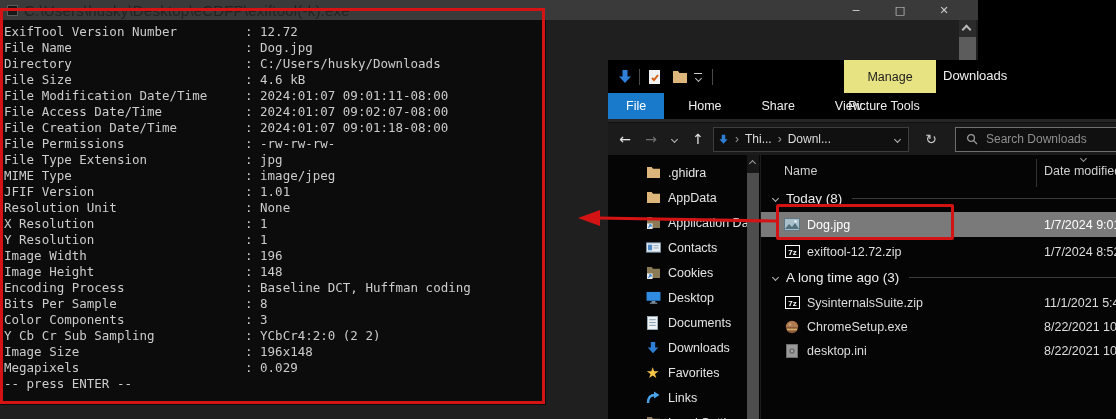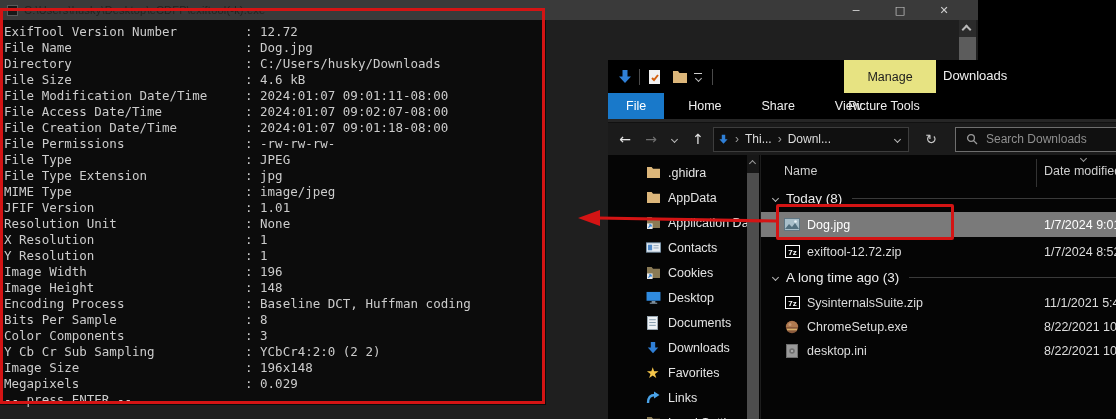--- a/index.html
+++ b/index.html
@@ -2,21 +2,21 @@
 <html><head>
 <meta charset="utf-8">
 <style>
   * { margin:0; padding:0; box-sizing:border-box; }
   html,body { width:1116px; height:419px; overflow:hidden; background:#000; font-family:"Liberation Sans","DejaVu Sans",sans-serif; }
 
   
   #console-window { position:absolute; left:0; top:0; width:978px; height:419px; background:#1f1f1f; }
   #console-titlebar { position:absolute; left:0; top:0; width:978px; height:20px; background:#3a3a3a; display:flex; align-items:center; }
   #console-icon { width:11px; height:11px; margin:0 6px 0 7px; background:#181818; border:1px solid #5a5a5a; }
-  #console-title { font-size:11px; color:#23231f; letter-spacing:.2px; white-space:nowrap; overflow:hidden; width:690px; }
+  #console-title { font-size:15px; color:#23231f; letter-spacing:.2px; white-space:nowrap; overflow:hidden; width:690px; }
   .win-controls { position:absolute; right:12px; top:0; height:20px; display:flex; }
   .win-btn { width:44px; height:20px; color:#cfcfcf; font-size:11px; display:flex; align-items:center; justify-content:center; font-family:"DejaVu Sans",sans-serif; }
   #console-content { position:absolute; left:0; top:20px; width:546px; height:385px; background:#0c0c0c; padding:4px 0 16px 4px; }
   .tline { font-family:"DejaVu Sans Mono","Liberation Mono",monospace; font-size:12.5px; line-height:16px; color:#cccccc; white-space:pre; }
   .t-label { display:inline-block; width:241px; white-space:pre; }
   .t-value { white-space:pre; }
   #console-scrollbar { position:absolute; right:2px; top:20px; width:17px; height:399px; background:#2b2b2b; }
   #console-scroll-thumb { position:absolute; left:0; top:17px; width:17px; height:60px; background:#5c5c5c; }
   .chev { display:inline-block; width:7px; height:7px; border-right:2px solid #b9b9b9; border-bottom:2px solid #b9b9b9; }
   .chev.up { transform:rotate(-135deg); }
@@ -85,21 +85,20 @@
   </div>
   <div id="console-content">
     <div class="tline"><span class="t-label">ExifTool Version Number</span><span class="t-value">: 12.72</span></div>
     <div class="tline"><span class="t-label">File Name</span><span class="t-value">: Dog.jpg</span></div>
     <div class="tline"><span class="t-label">Directory</span><span class="t-value">: C:/Users/husky/Downloads</span></div>
     <div class="tline"><span class="t-label">File Size</span><span class="t-value">: 4.6 kB</span></div>
     <div class="tline"><span class="t-label">File Modification Date/Time</span><span class="t-value">: 2024:01:07 09:01:11-08:00</span></div>
     <div class="tline"><span class="t-label">File Access Date/Time</span><span class="t-value">: 2024:01:07 09:02:07-08:00</span></div>
     <div class="tline"><span class="t-label">File Creation Date/Time</span><span class="t-value">: 2024:01:07 09:01:18-08:00</span></div>
     <div class="tline"><span class="t-label">File Permissions</span><span class="t-value">: -rw-rw-rw-</span></div>
-    <div class="tline"><span class="t-label">File Type</span><span class="t-value">: JPEG</span></div>
     <div class="tline"><span class="t-label">File Type Extension</span><span class="t-value">: jpg</span></div>
     <div class="tline"><span class="t-label">MIME Type</span><span class="t-value">: image/jpeg</span></div>
     <div class="tline"><span class="t-label">JFIF Version</span><span class="t-value">: 1.01</span></div>
     <div class="tline"><span class="t-label">Resolution Unit</span><span class="t-value">: None</span></div>
     <div class="tline"><span class="t-label">X Resolution</span><span class="t-value">: 1</span></div>
     <div class="tline"><span class="t-label">Y Resolution</span><span class="t-value">: 1</span></div>
     <div class="tline"><span class="t-label">Image Width</span><span class="t-value">: 196</span></div>
     <div class="tline"><span class="t-label">Image Height</span><span class="t-value">: 148</span></div>
     <div class="tline"><span class="t-label">Encoding Process</span><span class="t-value">: Baseline DCT, Huffman coding</span></div>
     <div class="tline"><span class="t-label">Bits Per Sample</span><span class="t-value">: 8</span></div>

